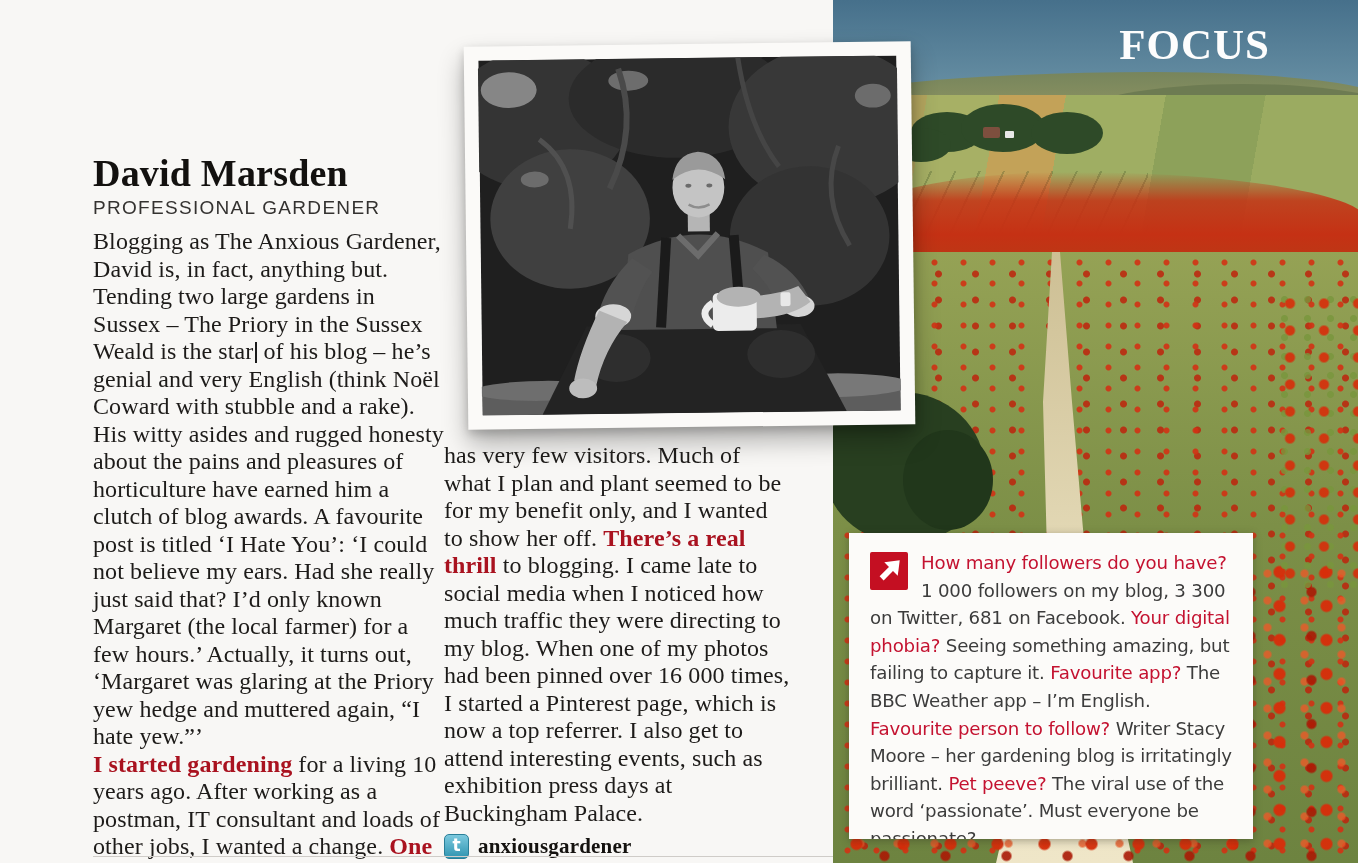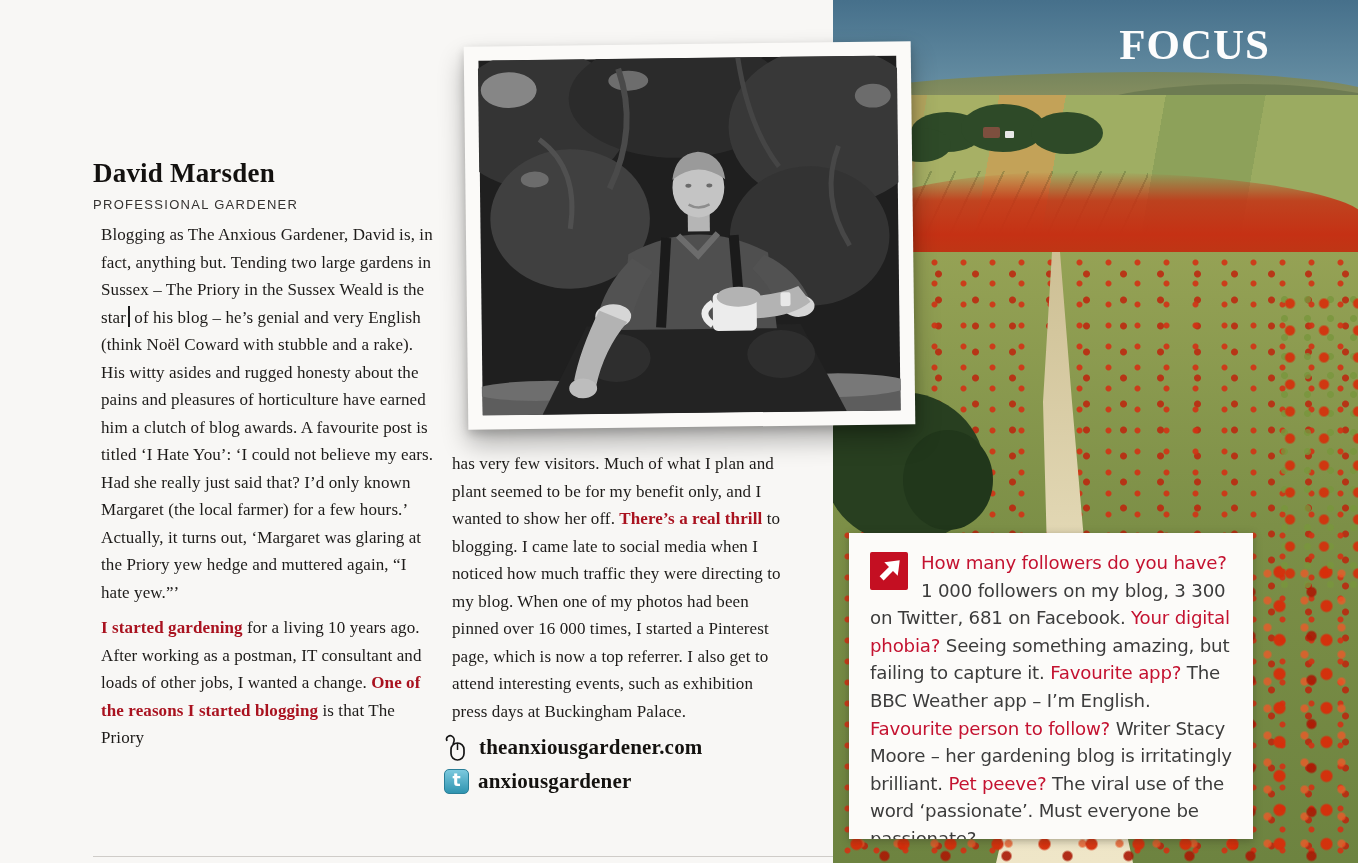--- a/index.html
+++ b/index.html
@@ -5,29 +5,29 @@
   html,body{margin:0;padding:0;}
   .page{
     position:relative;width:1358px;height:863px;overflow:hidden;
     background:#f8f7f5;font-family:"Liberation Serif",serif;color:#1d1b19;
   }
   
   .col{position:absolute;}
   .col1{left:93px;top:153px;width:354px;}
   .col2{left:444px;top:442px;width:346px;}
   h1.name{
-    margin:0 0 4px 0;font-size:27px;line-height:40px;font-weight:700;
+    margin:0 0 4px 0;font-size:38px;line-height:40px;font-weight:700;
     color:#13110f;letter-spacing:.2px;font-family:"Liberation Serif",serif;
   }
   .role{
-    font-family:"Liberation Sans",sans-serif;font-size:13px;letter-spacing:1.3px;
+    font-family:"Liberation Sans",sans-serif;font-size:19px;letter-spacing:1.3px;
     color:#343230;margin:0 0 9px 0;
   }
   p.body{
-    margin:8px;font-size:17px;line-height:27.5px;letter-spacing:.1px;
+    margin:0;font-size:24px;line-height:27.5px;letter-spacing:.1px;
     text-align:left;color:#1d1b19;
   }
   .para2{margin-top:27px;}
   .rb{color:var(--serif-red);font-weight:700;}
   .caret{
     display:inline-block;width:2px;height:21px;background:#1b1b1b;
     vertical-align:-4px;margin-left:2px;
   }
   
   .linkrow{
@@ -203,30 +203,20 @@
   <section class="col col1">
     <h1 class="name">David Marsden</h1>
     <div class="role">PROFESSIONAL GARDENER</div>
     <p class="body"><span>Blogging as The Anxious Gardener, David is, in fact, anything but. Tending two large gardens in Sussex – The Priory in the Sussex Weald is the star</span><span class="caret"></span><span> of his blog – he’s genial and very English (think Noël Coward with stubble and a rake). His witty asides and rugged honesty about the pains and pleasures of horticulture have earned him a clutch of blog awards. A favourite post is titled ‘I Hate You’: ‘I could not believe my ears. Had she really just said that? I’d only known Margaret (the local farmer) for a few hours.’ Actually, it turns out, ‘Margaret was glaring at the Priory yew hedge and muttered again, “I hate yew.”’</span></p>
     <p class="body para2"><span class="rb">I started gardening</span><span> for a living 10 years ago. After working as a postman, IT consultant and loads of other jobs, I wanted a change. </span><span class="rb">One of the reasons I started blogging</span><span> is that The Priory</span></p>
   </section>
 
   <section class="col col2">
     <p class="body"><span>has very few visitors. Much of what I plan and plant seemed to be for my benefit only, and I wanted to show her off. </span><span class="rb">There’s a real thrill</span><span> to blogging. I came late to social media when I noticed how much traffic they were directing to my blog. When one of my photos had been pinned over 16 000 times, I started a Pinterest page, which is now a top referrer. I also get to attend interesting events, such as exhibition press days at Buckingham Palace.</span></p>
 
-    <div class="linkrow">
-      <span class="micon">
-        <svg viewBox="0 0 26 30" width="26" height="30">
-          <path d="M3 8 C1 4 6 1 9 4 C11 6 10 9 9 11" fill="none" stroke="#141414" stroke-width="1.6"></path>
-          <rect x="7" y="10" width="13" height="17" rx="6.5" fill="none" stroke="#141414" stroke-width="1.7"></rect>
-          <line x1="13.5" y1="10" x2="13.5" y2="17" stroke="#141414" stroke-width="1.5"></line>
-        </svg>
-      </span>
-      <span class="linktext">theanxiousgardener.com</span>
-    </div>
 
     <div class="linkrow">
       <span class="ticon">
           <i>t</i>
         </span>
       <span class="linktext">anxiousgardener</span>
     </div>
   </section>
 
   <aside class="qabox">

